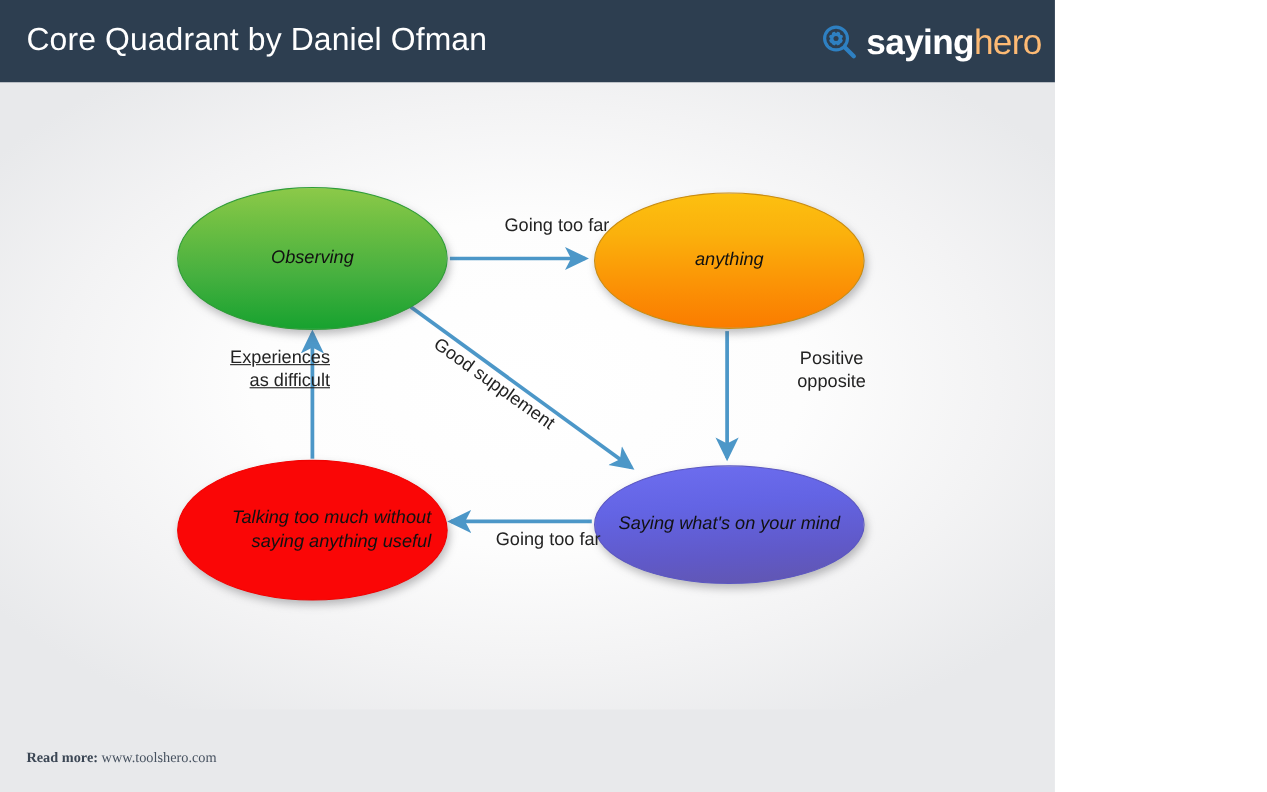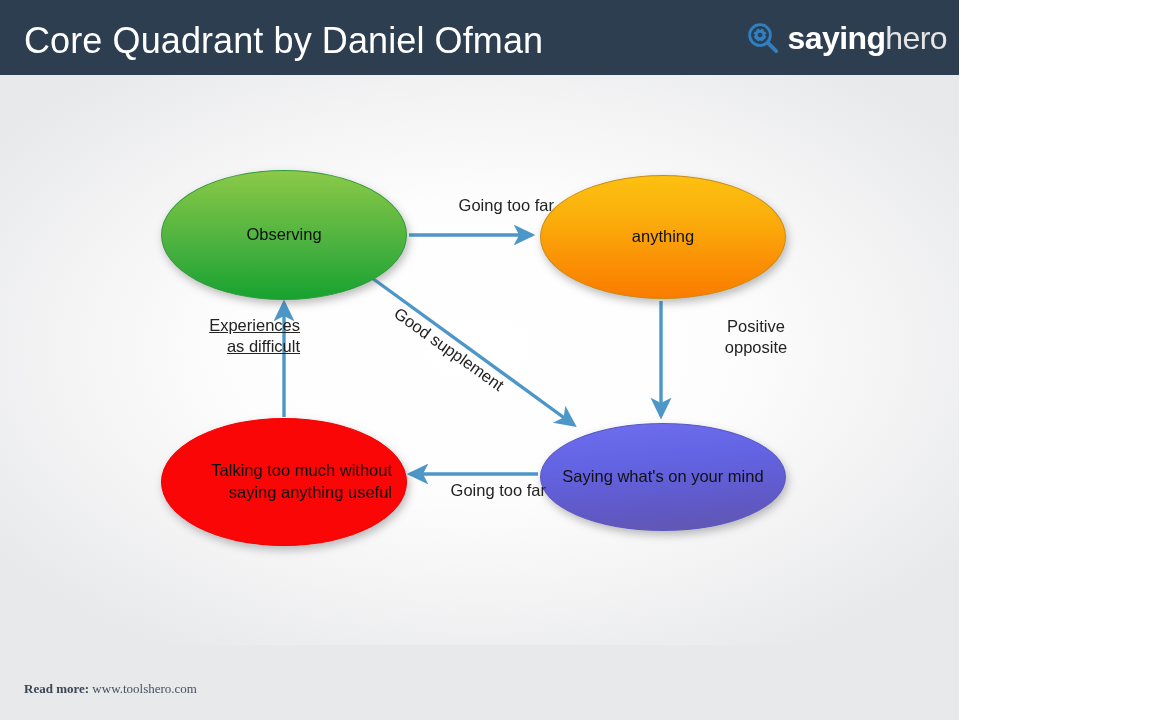--- a/index.html
+++ b/index.html
@@ -29,21 +29,21 @@
     position: absolute;
     left: 0; top: 0;
     width: 959px;
     height: 75px;
     background: #2d3e50;
   }
   #header-title {
     position: absolute;
     left: 24px;
     top: 20px;
-    font-size: 36px;
+    font-size: 29px;
     font-weight: 400;
     color: #ffffff;
     letter-spacing: 0.1px;
     white-space: nowrap;
   }
   #logo {
     position: absolute;
     right: 12px;
     top: 16px;
     display: flex;
@@ -56,21 +56,21 @@
     margin-right: 8px;
     display: block;
   }
   #logo-text {
     font-size: 32px;
     line-height: 34px;
     letter-spacing: -0.6px;
     white-space: nowrap;
   }
   .logo-tools { font-weight: 700; color: #ffffff; }
-  .logo-hero  { font-weight: 400; color: #e5e5e5; }
+  .logo-hero  { font-weight: 400; color: #fdba74; }
 
   
   #canvas {
     position: absolute;
     left: 0; top: 75px;
     width: 959px;
     height: 570px;
     background:
       radial-gradient(ellipse 62% 62% at 50% 48%, #ffffff 0%, #fdfdfd 42%, #f3f3f4 72%, #e8e9eb 100%);
   }
@@ -89,20 +89,21 @@
     border-radius: 50%;
     display: flex;
     align-items: center;
     justify-content: center;
     text-align: center;
     color: #111111;
     font-size: 16.5px;
     line-height: 1.33;
     box-sizing: border-box;
     filter: drop-shadow(2px 4px 4px rgba(80,80,85,0.38));
+    font-style: italic;
   }
   .node span { display: block; padding: 0 14px; }
 
   #node-observing {
     left: 161px; top: 95px;
     width: 246px; height: 130px;
     background: linear-gradient(180deg, #8cc949 0%, #72c043 22%, #46b03f 62%, #17a22f 100%);
     border: 1.5px solid #2f9c38;
   }
   #node-invisible {

